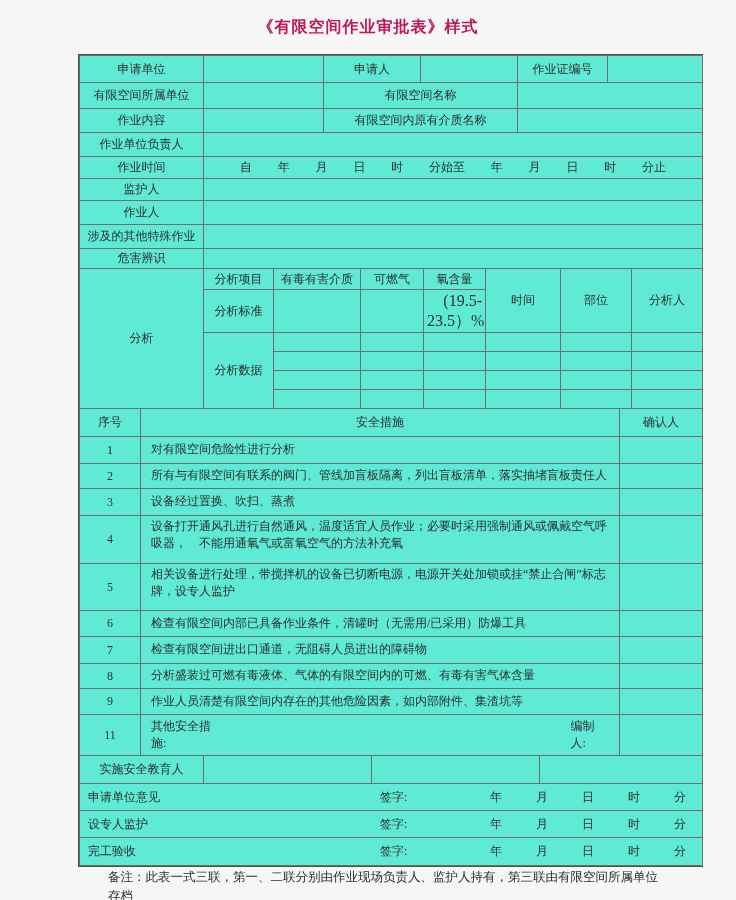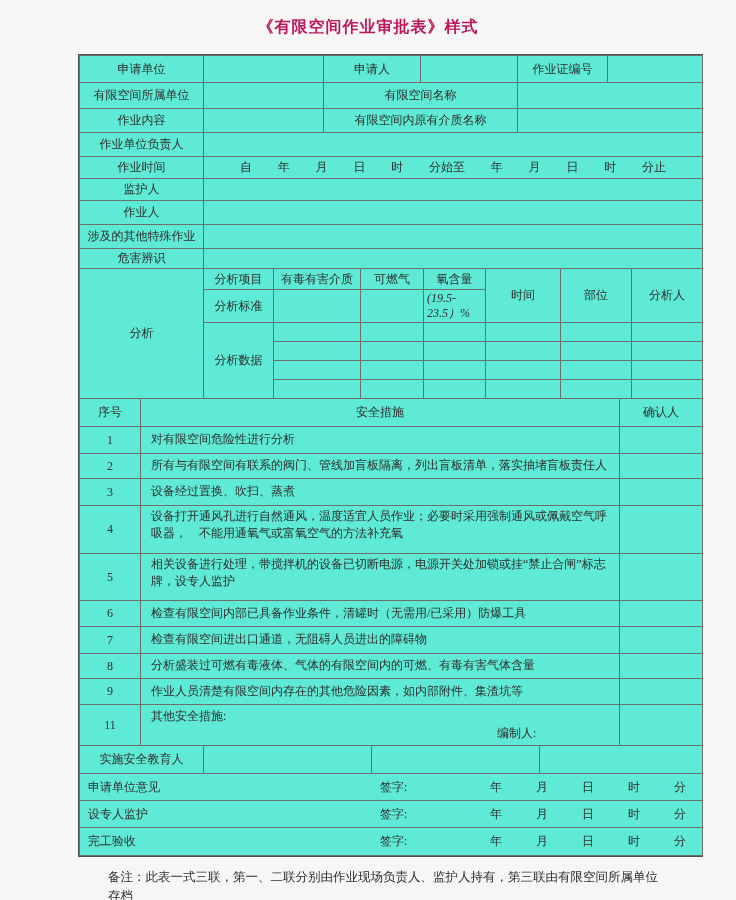--- a/index.html
+++ b/index.html
@@ -34,23 +34,23 @@
     padding:0;
     vertical-align:middle;
     overflow:hidden;
   }
   .lbl{text-align:center;}
   .txt{padding:2px 10px;line-height:1.45;}
   .num{text-align:center;}
   
   .timeflex{display:flex;justify-content:space-between;align-items:center;padding:0 36px;}
   
-  .oxy{font-size:12px;line-height:1.25;padding:1px 3px;text-align:left;font-style:italic;}
+  .oxy{font-size:16px;line-height:1.25;padding:1px 3px;text-align:right;}
   
-  .m11{display:flex;flex-direction:column;justify-content:center;height:100%;padding:3px 10px;box-sizing:border-box;}
+  .m11{display:flex;justify-content:center;height:100%;padding:3px 10px;box-sizing:border-box;}
   .m11 .editor{align-self:flex-start;margin-left:346px;}
   
   .opflex{display:flex;align-items:flex-end;width:100%;}
   .opflex .oplabel{flex:0 0 300px;padding-left:8px;box-sizing:border-box;}
   .opflex .opsign{flex:0 0 110px;}
   .opflex .opdates{flex:1;display:flex;justify-content:space-between;padding-right:16px;}
   .note{
     position:absolute;left:108px;top:868px;width:560px;
     font-size:12.5px;line-height:1.5;color:#2e2e2e;
   }

